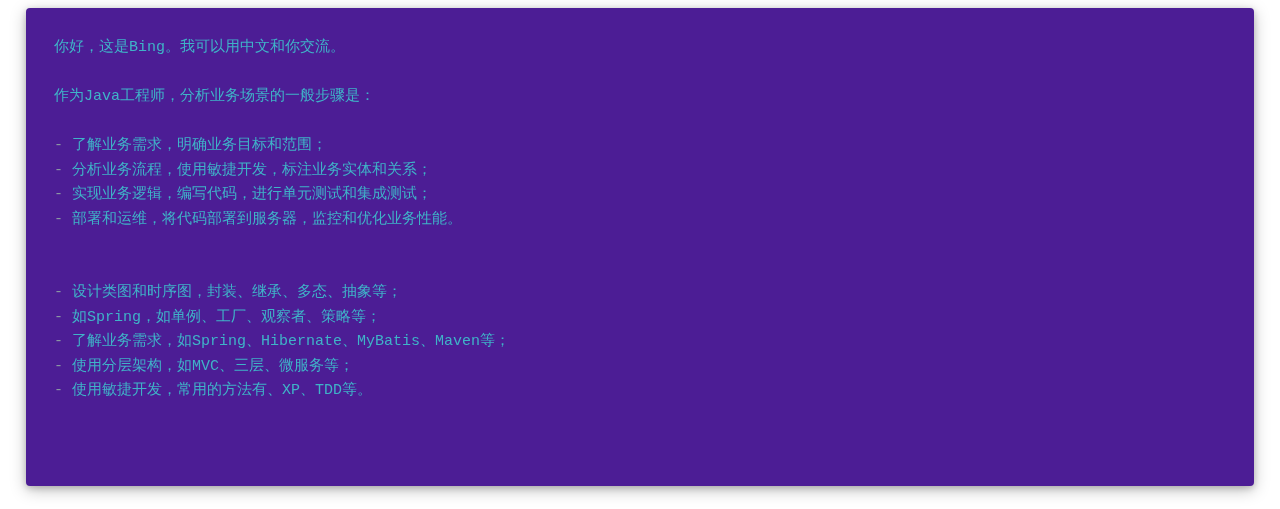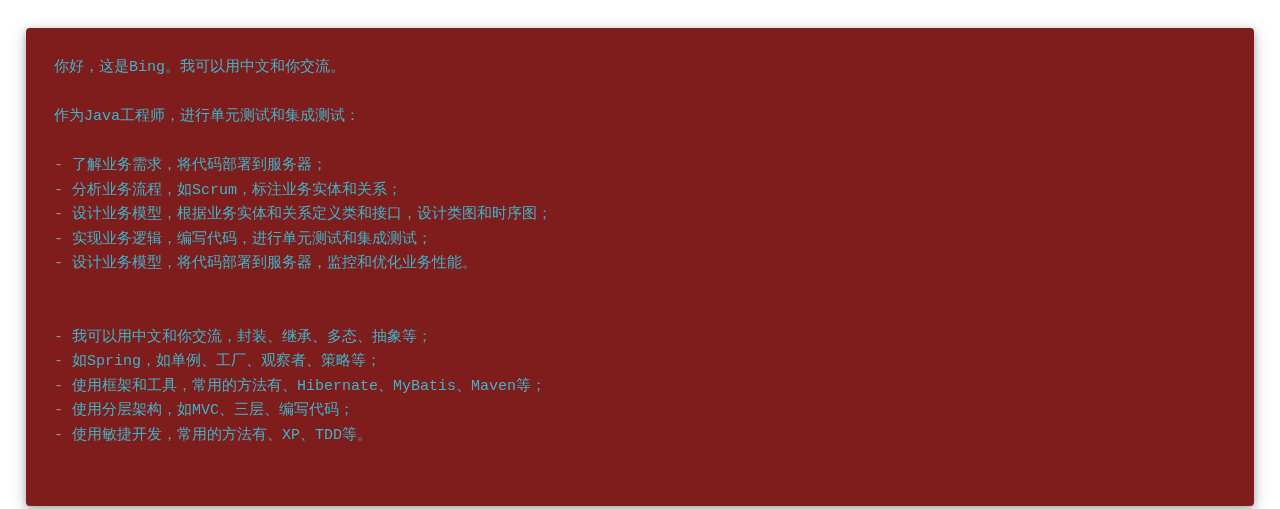--- a/index.html
+++ b/index.html
@@ -15,26 +15,25 @@
       display: flex;
       align-items: flex-start;
       justify-content: center;
       padding-top: 8px;
       font-family: "Menlo", "Consolas", "Courier New", monospace;
     }
 
     .code-block {
       width: 1228px;
       height: 478px;
-      background: #7f1d1d;
+      background: #4c1d95;
       border-radius: 4px;
       box-shadow: 0 4px 16px rgba(0,0,0,0.25), 0 2px 6px rgba(0,0,0,0.18);
       padding: 28px 28px 18px 28px;
       overflow: hidden;
-      margin-top: 20px;
     }
 
     .line {
       color: #3fb3c8;
       font-size: 15px;
       line-height: 24.5px;
       white-space: pre;
       font-weight: 400;
     }
 
@@ -45,30 +44,29 @@
     .blank-line {
       height: 24.5px;
     }
   </style>
 </head>
 <body>
 
 <div class="code-block">
   <div class="line">你好，这是Bing。我可以用中文和你交流。</div>
   <div class="blank-line"></div>
-  <div class="line">作为Java工程师，进行单元测试和集成测试：</div>
+  <div class="line">作为Java工程师，分析业务场景的一般步骤是：</div>
   <div class="blank-line"></div>
 
-  <div class="line"><span class="dash">- </span><span>了解业务需求，将代码部署到服务器；</span></div>
-  <div class="line"><span class="dash">- </span><span>分析业务流程，如Scrum，标注业务实体和关系；</span></div>
-  <div class="line"><span class="dash">- </span><span>设计业务模型，根据业务实体和关系定义类和接口，设计类图和时序图；</span></div>
+  <div class="line"><span class="dash">- </span><span>了解业务需求，明确业务目标和范围；</span></div>
+  <div class="line"><span class="dash">- </span><span>分析业务流程，使用敏捷开发，标注业务实体和关系；</span></div>
   <div class="line"><span class="dash">- </span><span>实现业务逻辑，编写代码，进行单元测试和集成测试；</span></div>
-  <div class="line"><span class="dash">- </span><span>设计业务模型，将代码部署到服务器，监控和优化业务性能。</span></div>
+  <div class="line"><span class="dash">- </span><span>部署和运维，将代码部署到服务器，监控和优化业务性能。</span></div>
 
   <div class="blank-line"></div>
   <div class="blank-line"></div>
 
-  <div class="line"><span class="dash">- </span><span>我可以用中文和你交流，封装、继承、多态、抽象等；</span></div>
+  <div class="line"><span class="dash">- </span><span>设计类图和时序图，封装、继承、多态、抽象等；</span></div>
   <div class="line"><span class="dash">- </span><span>如Spring，如单例、工厂、观察者、策略等；</span></div>
-  <div class="line"><span class="dash">- </span><span>使用框架和工具，常用的方法有、Hibernate、MyBatis、Maven等；</span></div>
-  <div class="line"><span class="dash">- </span><span>使用分层架构，如MVC、三层、编写代码；</span></div>
+  <div class="line"><span class="dash">- </span><span>了解业务需求，如Spring、Hibernate、MyBatis、Maven等；</span></div>
+  <div class="line"><span class="dash">- </span><span>使用分层架构，如MVC、三层、微服务等；</span></div>
   <div class="line"><span class="dash">- </span><span>使用敏捷开发，常用的方法有、XP、TDD等。</span></div>
 </div>
 
 </body></html>

